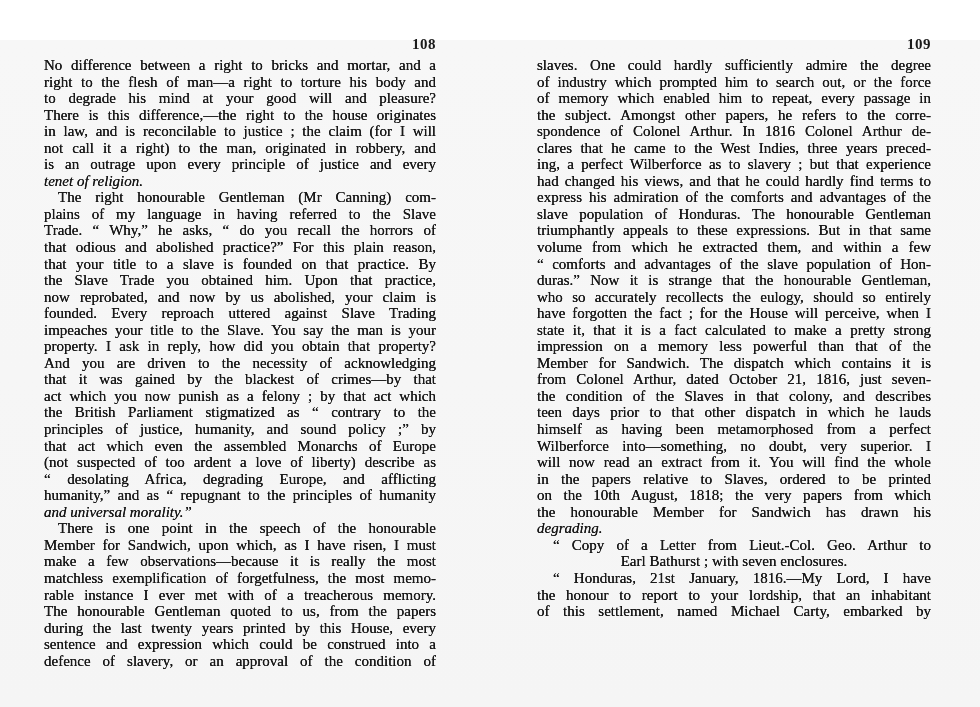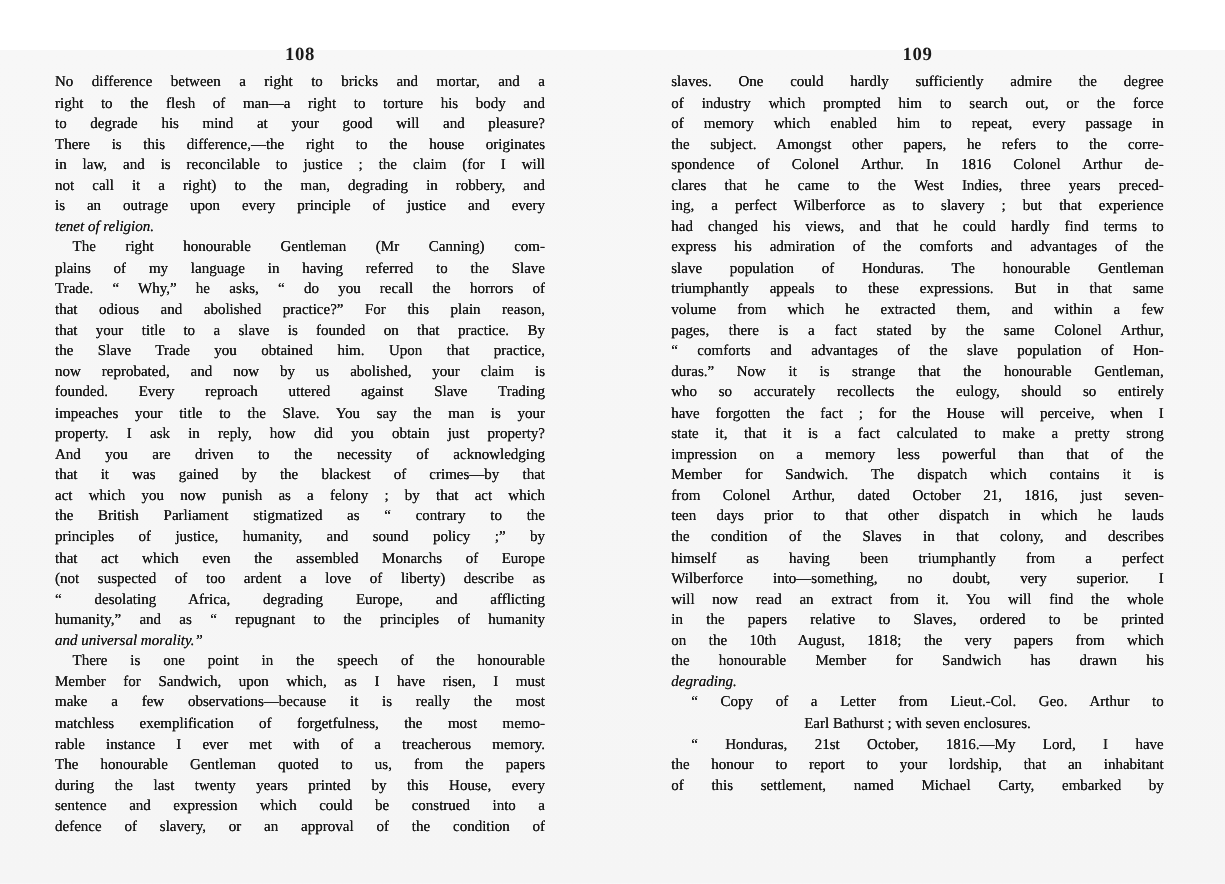--- a/index.html
+++ b/index.html
@@ -26,32 +26,32 @@
       top: 0;
       height: 707px;
     }
     .page-left { left: 44px; width: 392px; }
     .page-right { left: 537px; width: 394px; }
     .page-number {
       position: absolute;
       top: 36px;
       left: 0;
       right: 0;
-      text-align: center;
+      text-align: right;
       font-size: 15px;
       font-weight: bold;
       letter-spacing: 0.5px;
     }
     .page-right .page-number { left: 0; }
     .text {
       position: absolute;
       top: 57px;
       left: 0;
       right: 0;
-      font-size: 12px;
+      font-size: 15px;
       line-height: 16.55px;
       text-shadow: 0 0 0.4px #000;
     }
     .line {
       display: block;
       text-align: justify;
       text-align-last: justify;
       white-space: nowrap;
       height: 16.55px;
     }
@@ -76,33 +76,33 @@
 <div class="spread">
 
   <div class="page page-left">
     <div class="page-number">108</div>
     <div class="text">
       <span class="line">No difference between a right to bricks and mortar, and a</span>
       <span class="line">right to the flesh of man—a right to torture his body and</span>
       <span class="line">to degrade his mind at your good will and pleasure?</span>
       <span class="line">There is this difference,—the right to the house originates</span>
       <span class="line">in law, and is reconcilable to justice ; the claim (for I will</span>
-      <span class="line">not call it a right) to the man, degrading in robbery, and</span>
+      <span class="line">not call it a right) to the man, originated in robbery, and</span>
       <span class="line">is an outrage upon every principle of justice and every</span>
       <span class="line last">tenet of religion.</span>
       <span class="line indent">The right honourable Gentleman (Mr Canning) com-</span>
       <span class="line">plains of my language in having referred to the Slave</span>
       <span class="line">Trade. “ Why,” he asks, “ do you recall the horrors of</span>
       <span class="line">that odious and abolished practice?” For this plain reason,</span>
       <span class="line">that your title to a slave is founded on that practice. By</span>
       <span class="line">the Slave Trade you obtained him. Upon that practice,</span>
       <span class="line">now reprobated, and now by us abolished, your claim is</span>
       <span class="line">founded. Every reproach uttered against Slave Trading</span>
       <span class="line">impeaches your title to the Slave. You say the man is your</span>
-      <span class="line">property. I ask in reply, how did you obtain just property?</span>
+      <span class="line">property. I ask in reply, how did you obtain that property?</span>
       <span class="line">And you are driven to the necessity of acknowledging</span>
       <span class="line">that it was gained by the blackest of crimes—by that</span>
       <span class="line">act which you now punish as a felony ; by that act which</span>
       <span class="line">the British Parliament stigmatized as “ contrary to the</span>
       <span class="line">principles of justice, humanity, and sound policy ;” by</span>
       <span class="line">that act which even the assembled Monarchs of Europe</span>
       <span class="line">(not suspected of too ardent a love of liberty) describe as</span>
       <span class="line">“ desolating Africa, degrading Europe, and afflicting</span>
       <span class="line">humanity,” and as “ repugnant to the principles of humanity</span>
       <span class="line last">and universal morality.”</span>
@@ -126,39 +126,38 @@
       <span class="line">of memory which enabled him to repeat, every passage in</span>
       <span class="line">the subject. Amongst other papers, he refers to the corre-</span>
       <span class="line">spondence of Colonel Arthur. In 1816 Colonel Arthur de-</span>
       <span class="line">clares that he came to the West Indies, three years preced-</span>
       <span class="line">ing, a perfect Wilberforce as to slavery ; but that experience</span>
       <span class="line">had changed his views, and that he could hardly find terms to</span>
       <span class="line">express his admiration of the comforts and advantages of the</span>
       <span class="line">slave population of Honduras. The honourable Gentleman</span>
       <span class="line">triumphantly appeals to these expressions. But in that same</span>
       <span class="line">volume from which he extracted them, and within a few</span>
-      <span class="line">pages, there is a fact stated by the same Colonel Arthur,</span>
       <span class="line">“ comforts and advantages of the slave population of Hon-</span>
       <span class="line">duras.” Now it is strange that the honourable Gentleman,</span>
       <span class="line">who so accurately recollects the eulogy, should so entirely</span>
       <span class="line">have forgotten the fact ; for the House will perceive, when I</span>
       <span class="line">state it, that it is a fact calculated to make a pretty strong</span>
       <span class="line">impression on a memory less powerful than that of the</span>
       <span class="line">Member for Sandwich. The dispatch which contains it is</span>
       <span class="line">from Colonel Arthur, dated October 21, 1816, just seven-</span>
+      <span class="line">the condition of the Slaves in that colony, and describes</span>
       <span class="line">teen days prior to that other dispatch in which he lauds</span>
-      <span class="line">the condition of the Slaves in that colony, and describes</span>
-      <span class="line">himself as having been triumphantly from a perfect</span>
+      <span class="line">himself as having been metamorphosed from a perfect</span>
       <span class="line">Wilberforce into—something, no doubt, very superior. I</span>
       <span class="line">will now read an extract from it. You will find the whole</span>
       <span class="line">in the papers relative to Slaves, ordered to be printed</span>
       <span class="line">on the 10th August, 1818; the very papers from which</span>
       <span class="line">the honourable Member for Sandwich has drawn his</span>
       <span class="line last">degrading.</span>
       <span class="line indent">“ Copy of a Letter from Lieut.-Col. Geo. Arthur to</span>
       <span class="line centered">Earl Bathurst ; with seven enclosures.</span>
-      <span class="line indent">“ Honduras, 21st October, 1816.—My Lord, I have</span>
+      <span class="line indent">“ Honduras, 21st January, 1816.—My Lord, I have</span>
       <span class="line">the honour to report to your lordship, that an inhabitant</span>
       <span class="line"><span>of this settlement, named</span> <span class="italic">Michael Carty,</span> <span>embarked by</span></span>
     </div>
   </div>
 
 </div>
 
 </body></html>

